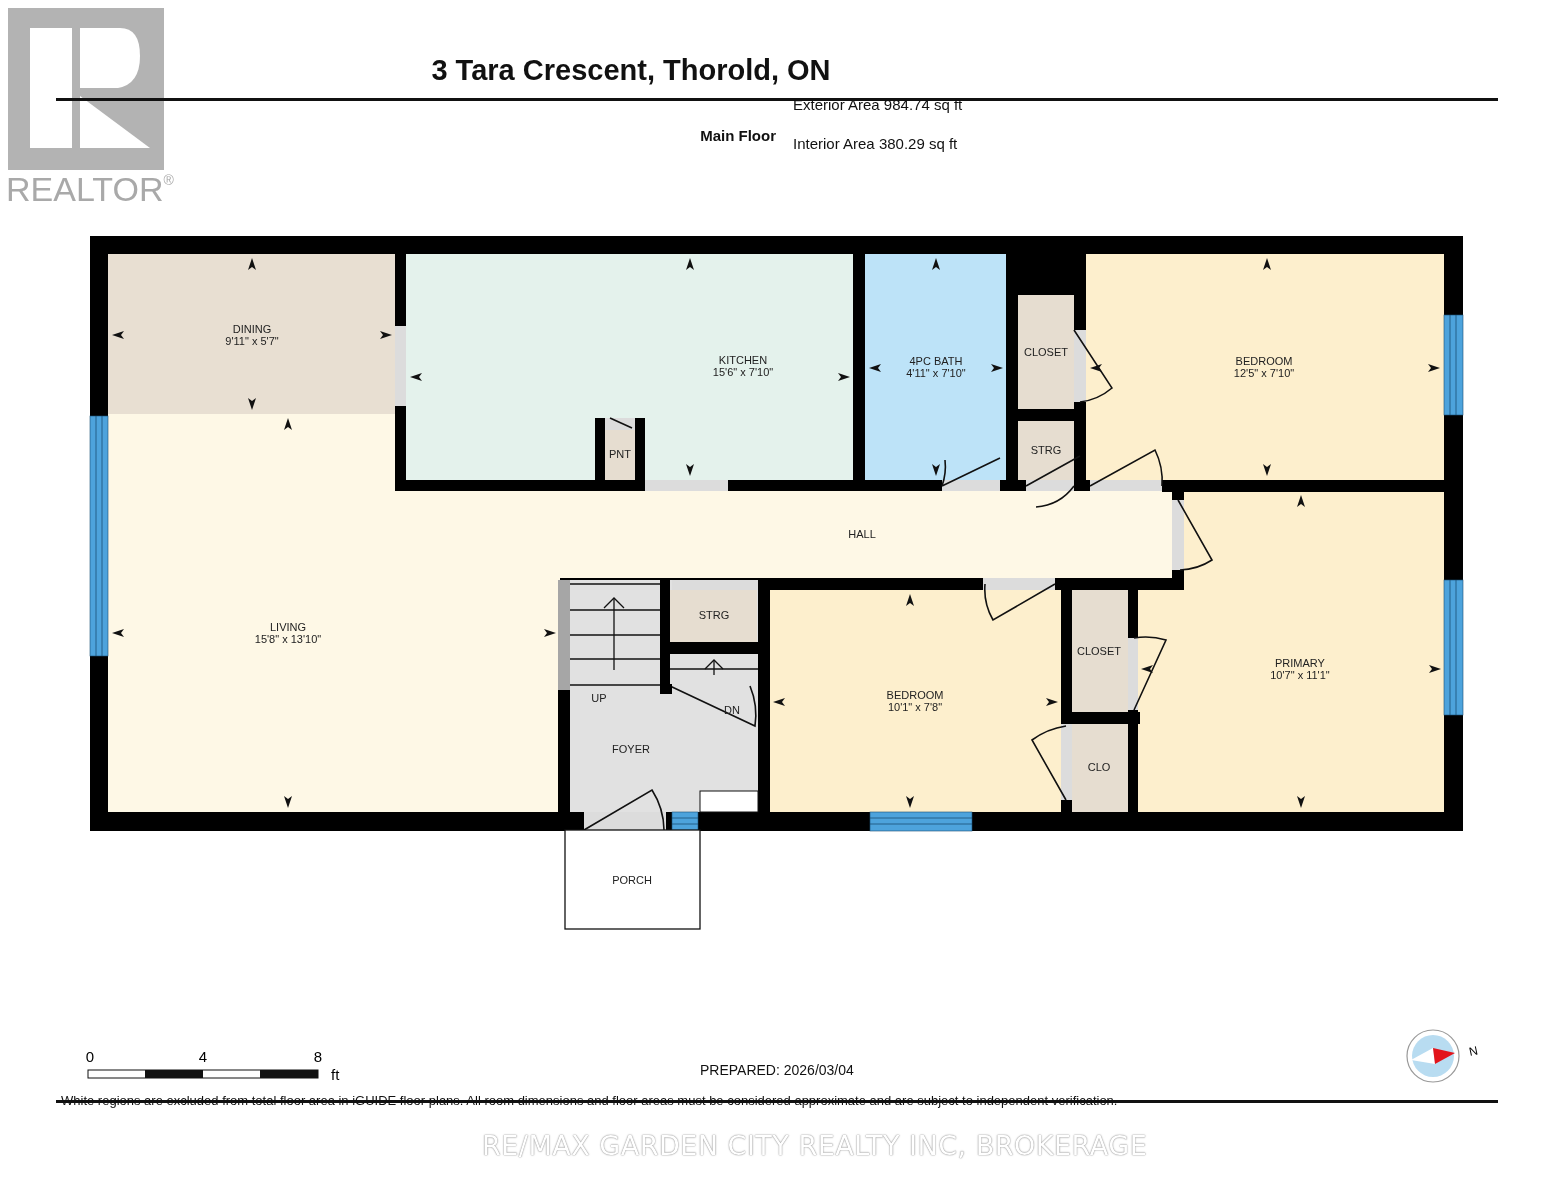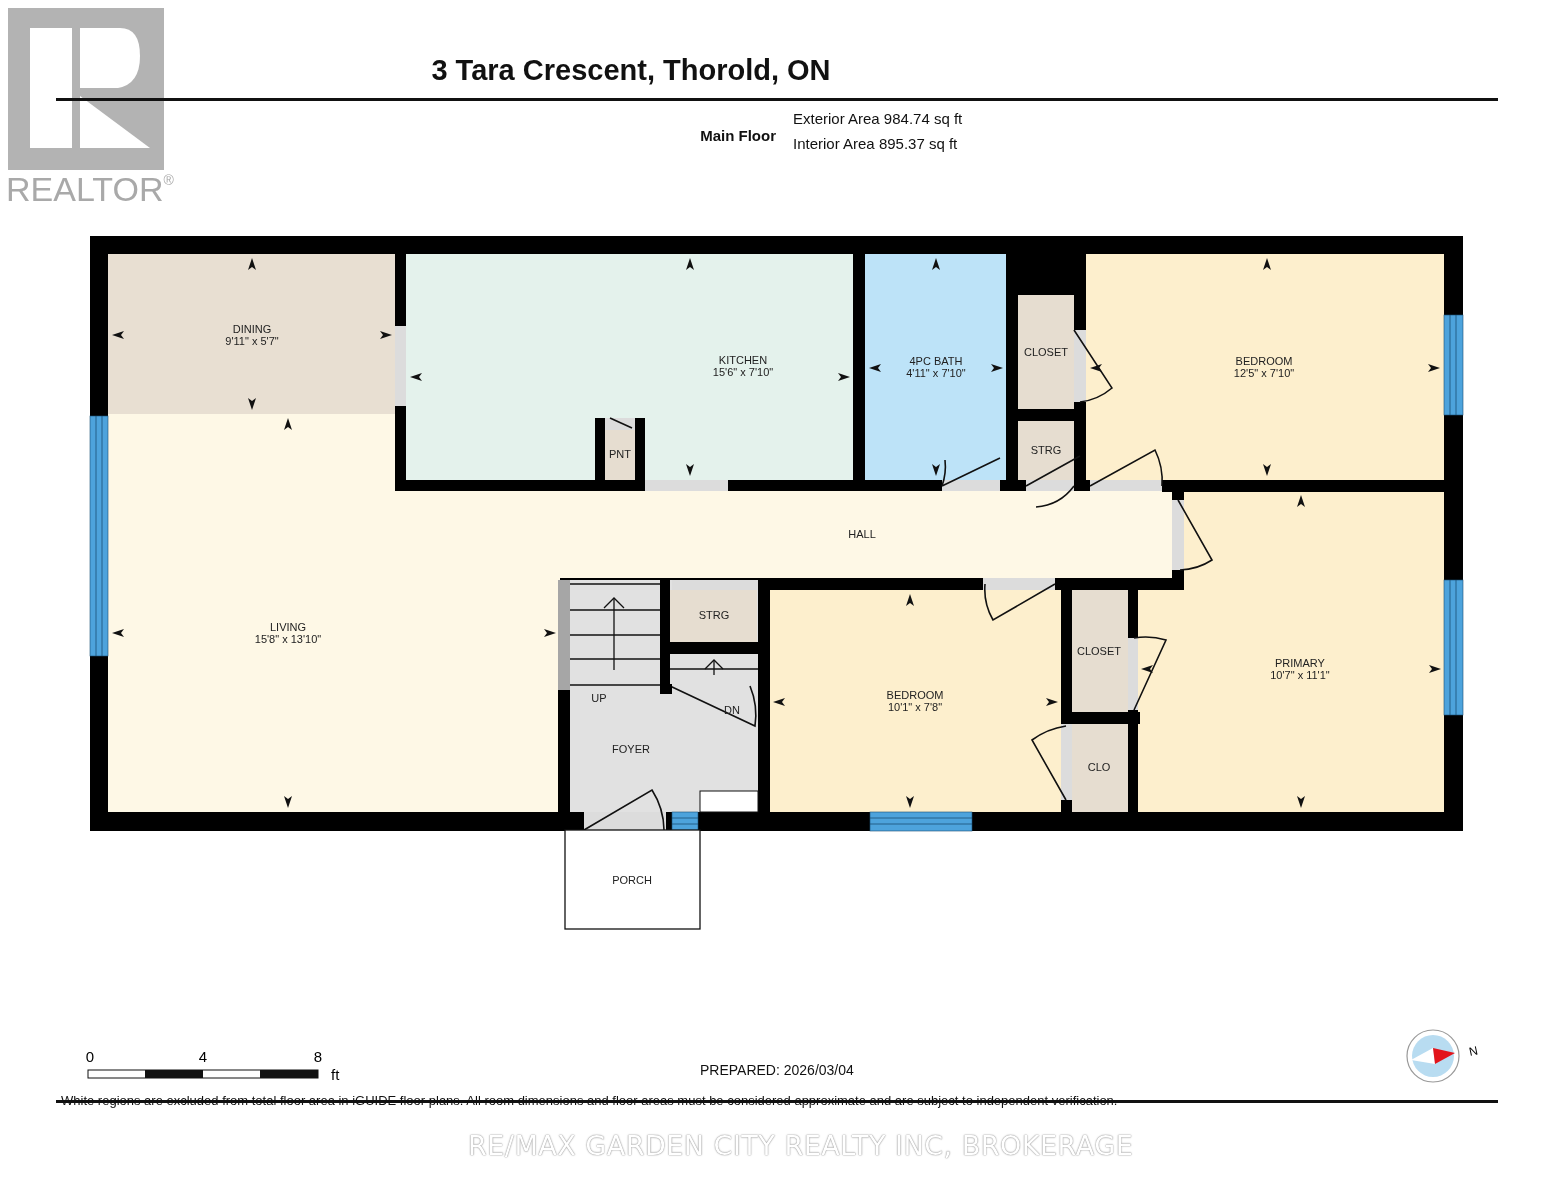--- a/index.html
+++ b/index.html
@@ -8,47 +8,47 @@
   .realtor-logo { left: 8px; top: 8px; width: 156px; height: 162px; background: #b3b3b3; }
   .realtor-text { left: 6px; top: 170px; font-size: 34px; color: #a9a9a9; letter-spacing: 0px; font-family: Liberation Sans, sans-serif; }
   .realtor-reg { font-size: 14px; vertical-align: top; position: relative; top: 2px; }
   .title { left: 0; width: 1262px; top: 54px; text-align: center; font-size: 29px; font-weight: bold; }
   .title span { position: relative; left: 0px; }
   .rule { height: 3px; background: #111; }
   .rule-top { left: 56px; width: 1442px; top: 98px; }
   .rule-bottom { left: 56px; width: 1442px; top: 1100px; }
   .floor-label { left: 600px; width: 176px; top: 127px; text-align: right; font-size: 15px; font-weight: bold; }
   .area-line { left: 793px; font-size: 15px; }
-  .area-ext { top: 110px; }
+  .area-ext { top: 96px; }
   .area-int { top: 135px; }
   svg.plan { position: absolute; left: 0; top: 0; }
   .room-label { font-family: "Liberation Sans", sans-serif; font-size: 11px; fill: #222; text-anchor: middle; }
   .scale-num { font-size: 15px; }
   .prepared { left: 700px; top: 1062px; font-size: 14px; }
   .disclaimer { left: 61px; top: 1093px; font-size: 13px; }
-  .brokerage { left: 468px; top: 1130px; font-size: 27px; color: #ffffff; letter-spacing: 0.5px; text-shadow: 0 0 1px #888, 0 0 2px #aaa; font-family: "DejaVu Sans", sans-serif; background: linear-gradient(to bottom, #e6e6e6, #b8b8b8); -webkit-background-clip: text; background-clip: text; }
+  .brokerage { left: 482px; top: 1130px; font-size: 27px; color: #ffffff; letter-spacing: 0.5px; text-shadow: 0 0 1px #888, 0 0 2px #aaa; font-family: "DejaVu Sans", sans-serif; background: linear-gradient(to bottom, #e6e6e6, #b8b8b8); -webkit-background-clip: text; background-clip: text; }
 </style>
 </head>
 <body>
 
 <div class="abs realtor-logo">
   <svg width="156" height="162" viewBox="0 0 156 162">
     <rect x="0" y="0" width="156" height="162" fill="#b3b3b3"></rect>
     <rect x="22" y="20" width="42" height="120" fill="#ffffff"></rect>
     <path d="M72 20 H112 Q132 20 132 48 Q132 76 110 80 H72 Z" fill="#ffffff"></path>
     <path d="M72 88 L142 140 H72 Z" fill="#ffffff"></path>
   </svg>
 </div>
 <div class="abs realtor-text"><span>REALTOR</span><span class="realtor-reg">®</span></div>
 
 <div class="abs title"><span>3 Tara Crescent, Thorold, ON</span></div>
 <div class="abs rule rule-top"></div>
 <div class="abs floor-label">Main Floor</div>
 <div class="abs area-line area-ext">Exterior Area 984.74 sq ft</div>
-<div class="abs area-line area-int">Interior Area 895.37 sq ft</div>
+<div class="abs area-line area-int">Interior Area 380.29 sq ft</div>
 
 <svg class="plan" width="1553" height="1200" viewBox="0 0 1553 1200">
   <defs>
     <marker id="ah" viewBox="0 0 10 10" refX="5" refY="5" markerWidth="6" markerHeight="6" orient="auto">
       <path d="M0 0 L10 5 L0 10 L3 5 Z" fill="#111"></path>
     </marker>
   </defs>
 
   <rect x="90" y="236" width="1373" height="595" fill="#000"></rect>
 

